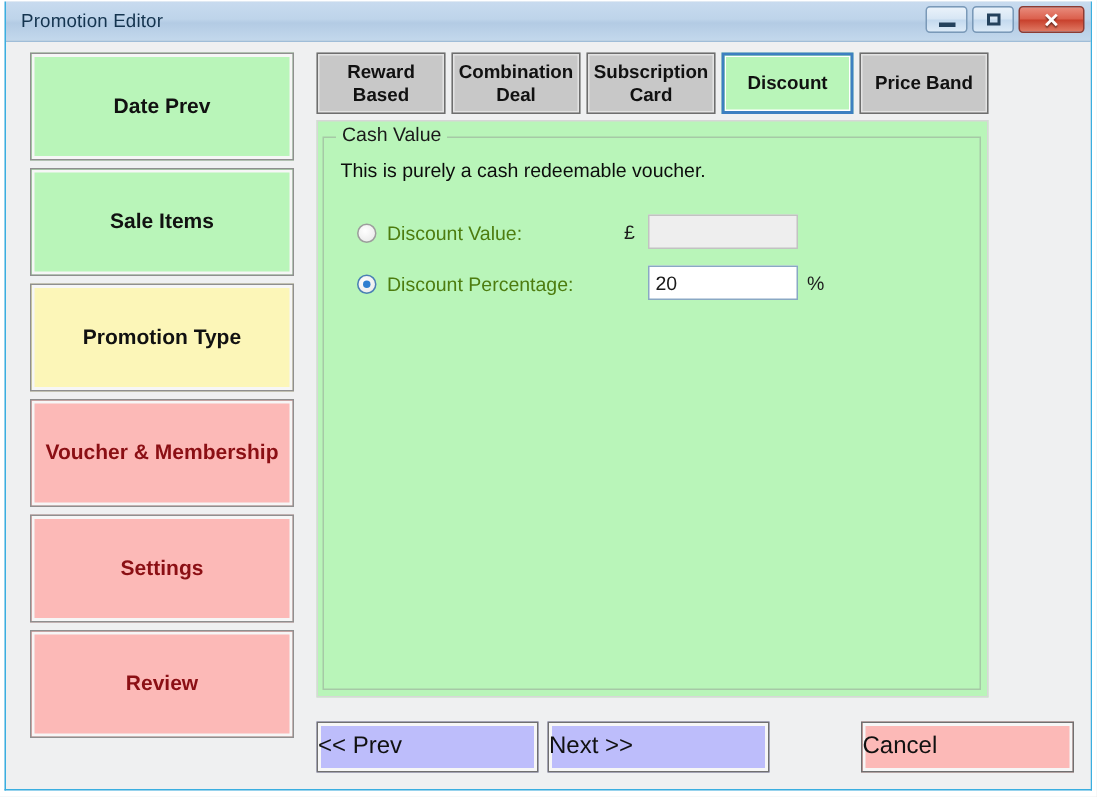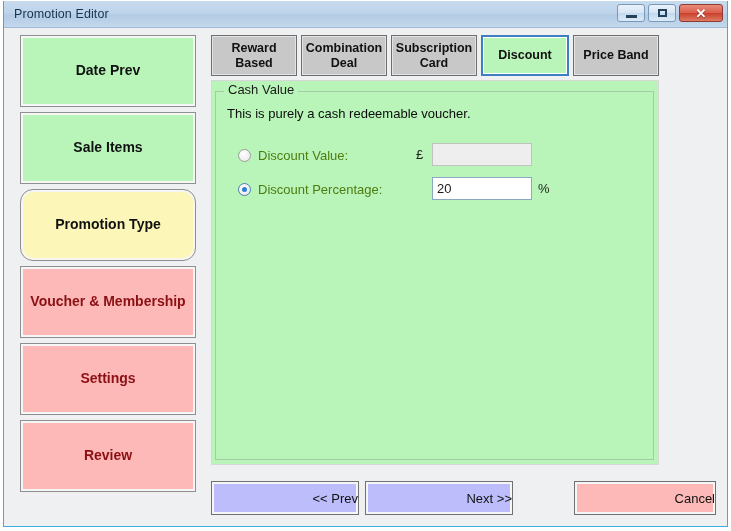--- a/index.html
+++ b/index.html
@@ -119,21 +119,21 @@
     margin-bottom: 5px;
     line-height: 1.22;
     user-select: none;
   }
   .side-btn.green  { background: #b9f5b9; }
   .side-btn.yellow { background: #fcf6b8; }
   .side-btn.pink   { background: #fcb9b7; color: #8b0f14; }
 
   .h1 { height: 72px; }
   .h2 { height: 72px; }
-  .h3 { height: 72px; border-radius: 13px; }
+  .h3 { height: 72px; }
   .h4 { height: 72px; }
   .h5 { height: 72px; }
   .h6 { height: 72px; }
 
   
   .right {
     position: absolute;
     left: 207px;
     top: 7px;
     width: 448px;
@@ -282,22 +282,22 @@
     height: 34px;
   }
   .foot-btn {
     position: absolute;
     box-sizing: border-box;
     height: 34px;
     border: 1px solid #707070;
     box-shadow: inset 0 0 0 2px #f6f6f6;
     display: flex;
     align-items: center;
-    justify-content: flex-end;
-    font-size: 13px;
+    justify-content: flex-start;
+    font-size: 16px;
     color: #111111;
     user-select: none;
   }
   .btn-prev {
     left: 207px;
     width: 148px;
     background: #bdbdfb;
   }
   .btn-next {
     left: 361px;

